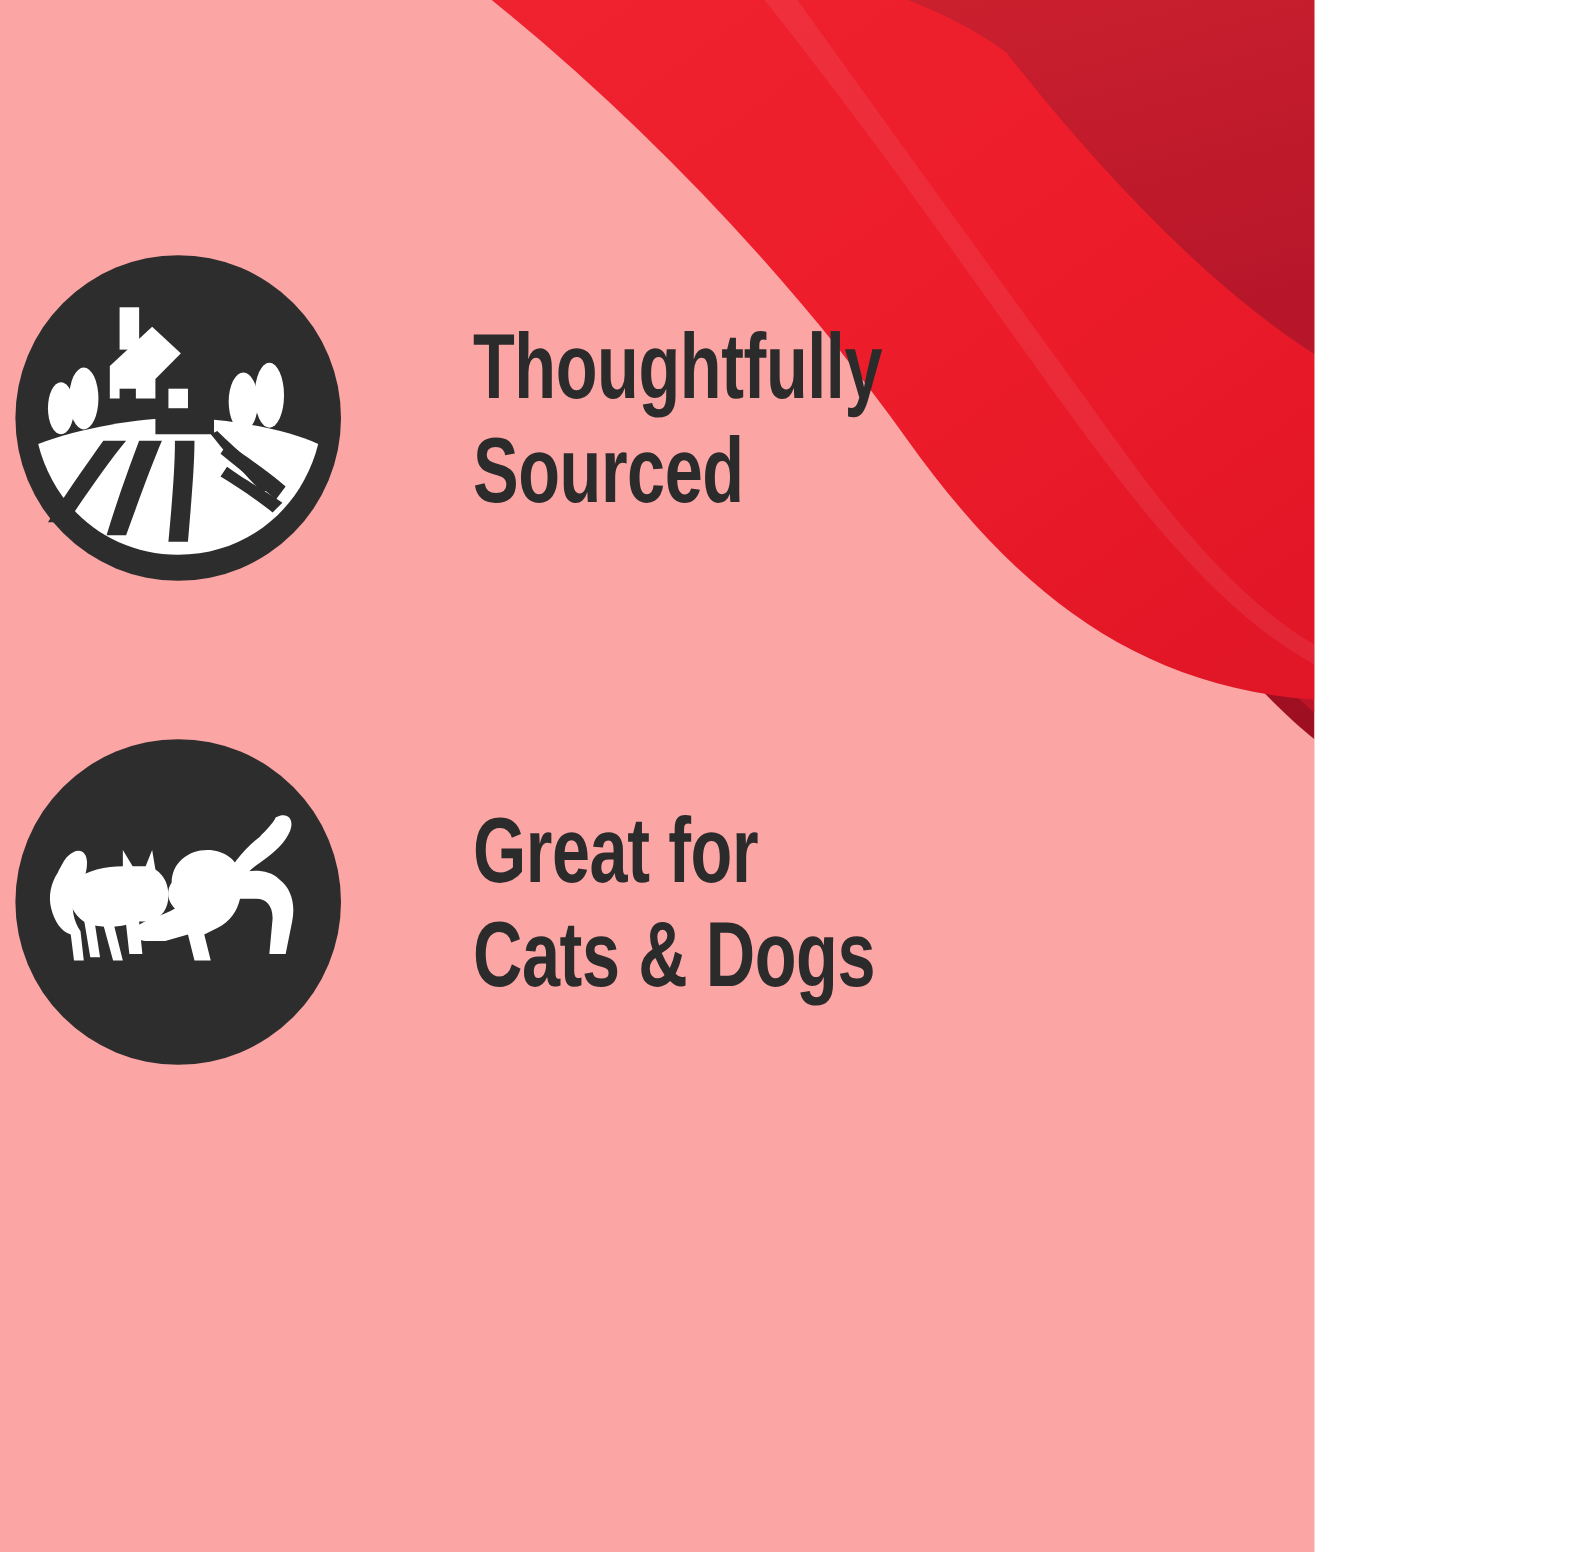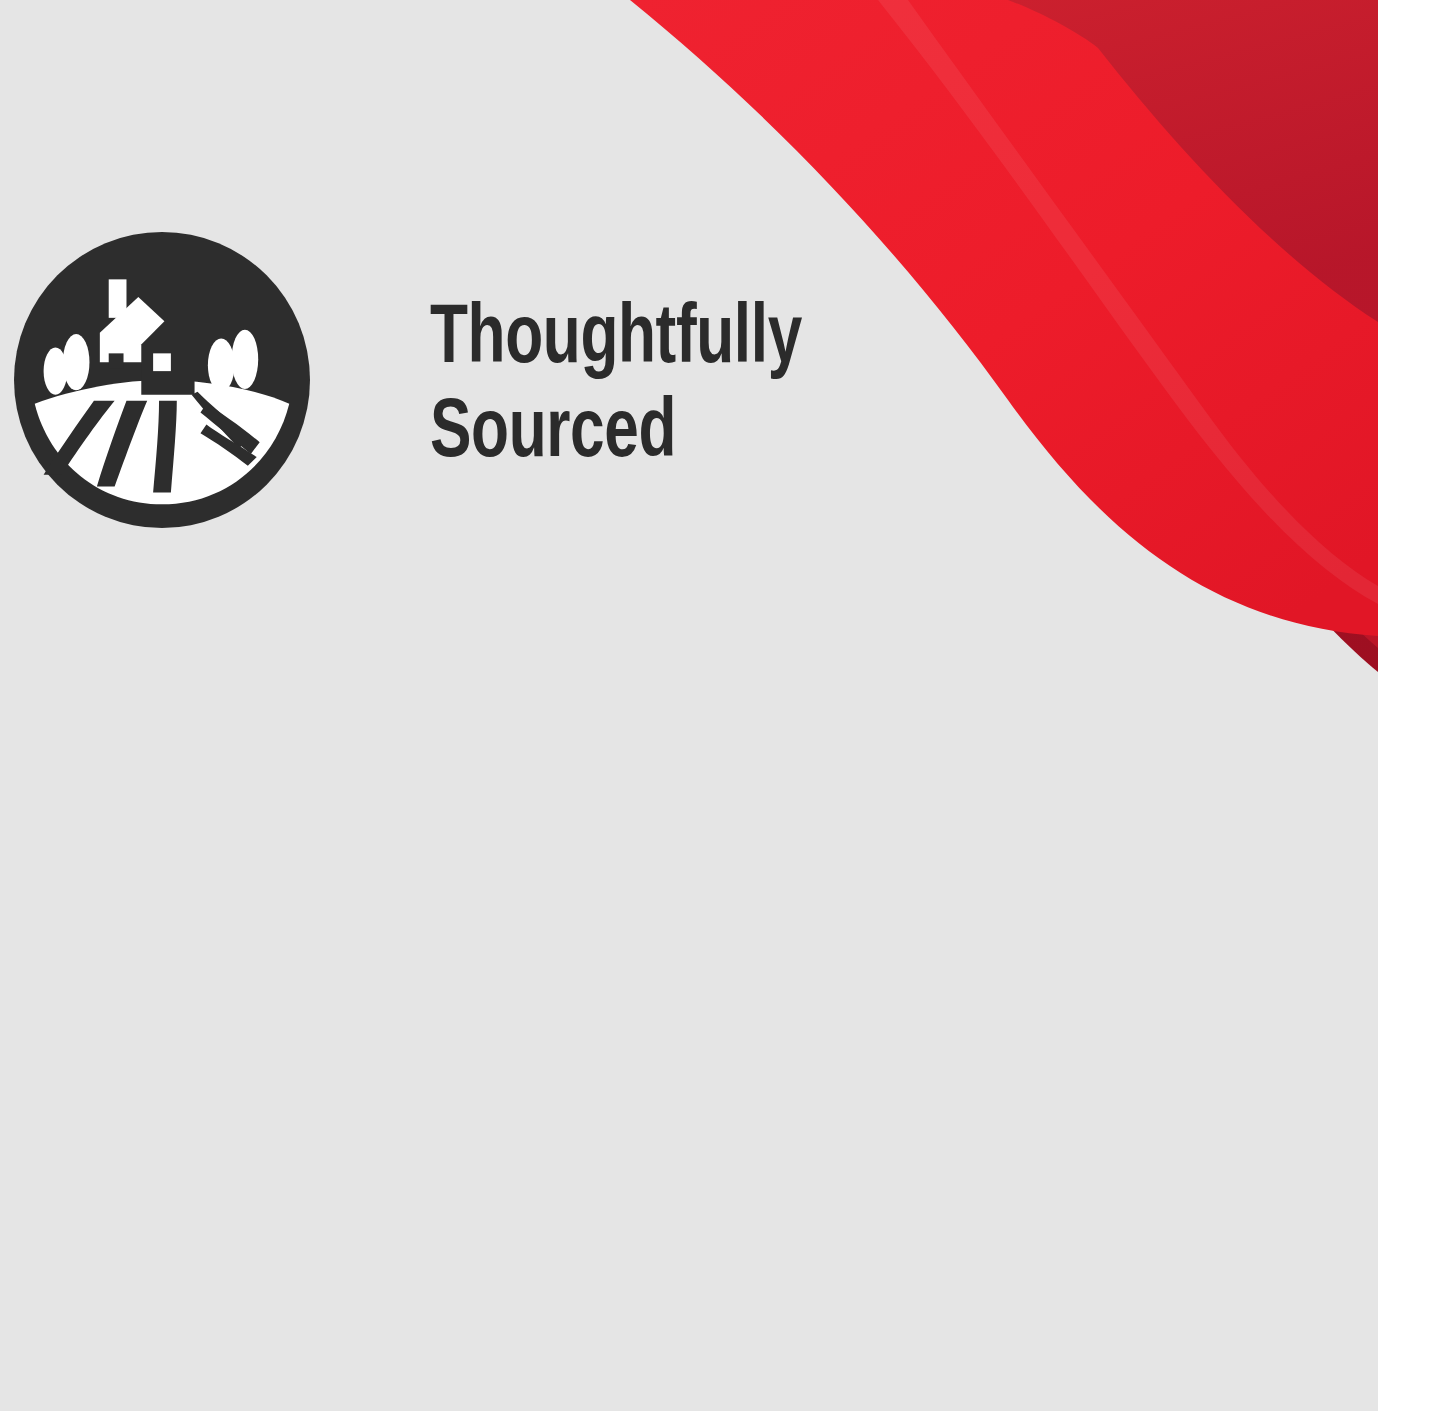--- a/index.html
+++ b/index.html
@@ -2,23 +2,23 @@
 <html><head>
 <meta charset="utf-8">
 <style>
   html, body {
     margin: 0;
     padding: 0;
     background: #ffffff;
   }
   #stage {
     position: relative;
-    width: 1378px;
+    width: 1195px;
     height: 1411px;
-    background: #e5e5e5;
+    background: #fca5a5;
     overflow: hidden;
     font-family: "Liberation Sans", sans-serif;
   }
 
   
   .swoosh-layer {
     position: absolute;
     top: 0;
     right: 0;
     width: 800px;
@@ -135,15 +135,47 @@
           <path d="M 60 55 C 64 60 70 67 76 73 L 80 70 C 73 64 66 58 62 54 Z"></path>
           <path d="M 63 61 C 68 65 74 70 80 75 L 83 71 C 77 66 70 61 65 58 Z"></path>
           <path d="M 63 68 C 68 71 74 75 79 79 L 82 76 C 76 72 69 68 65 65 Z"></path>
         </g>
       </svg>
     </div>
     <div class="feature-text"><span>Thoughtfully</span>
 <span>Sourced</span></div>
   </div>
 
+  <div class="feature-row" id="row-2">
+    <div class="badge">
+      <svg viewBox="0 0 100 100">
+        <g fill="#ffffff">
+
+          <path d="M 16 36 C 19 33 22 34 22 38 C 22 42 20 45 18 48
+                   C 17 52 18 56 20 59 L 21 68 L 18 68 L 17 60
+                   C 14 59 12 56 11 52 C 10 48 11 44 13 41
+                   C 14 39 15 37 16 36 Z"></path>
+          <path d="M 17 44 C 22 40 28 39 33 39 L 33 34 L 36 39 L 40 39 L 42 34 L 43 40
+                   C 46 42 47 45 47 48 C 47 52 45 55 41 56
+                   L 38 56 L 39 66 L 35 66 L 34 57
+                   C 30 58 25 58 21 56 C 18 54 16 50 16 46 Z"></path>
+          <path d="M 24 54 L 26 67 L 23 67 L 21 55 Z"></path>
+          <path d="M 30 56 L 33 68 L 30 68 L 27 57 Z"></path>
+
+          <path d="M 80 24 C 84 22 86 25 84 29 C 82 33 78 36 75 38
+                   C 72 40 70 42 69 45 L 64 44 C 66 39 70 34 75 30
+                   C 77 28 79 26 80 24 Z"></path>
+          <path d="M 48 44 C 48 38 53 34 59 34 C 64 34 68 37 69 41
+                   C 73 40 78 40 81 43 C 85 46 86 51 85 56
+                   L 83 66 L 78 66 L 79 55 C 79 51 77 49 74 49
+                   L 69 49 C 68 53 66 56 62 58 L 58 60
+                   L 60 68 L 55 68 L 53 60 L 46 62 L 40 62
+                   C 37 62 36 59 38 57 C 41 55 46 54 49 52
+                   C 47 50 46 47 48 44 Z"></path>
+        </g>
+      </svg>
+    </div>
+    <div class="feature-text"><span>Great for</span>
+<span>Cats &amp; Dogs</span></div>
+  </div>
 
 
 </div>
 
 </body></html>

